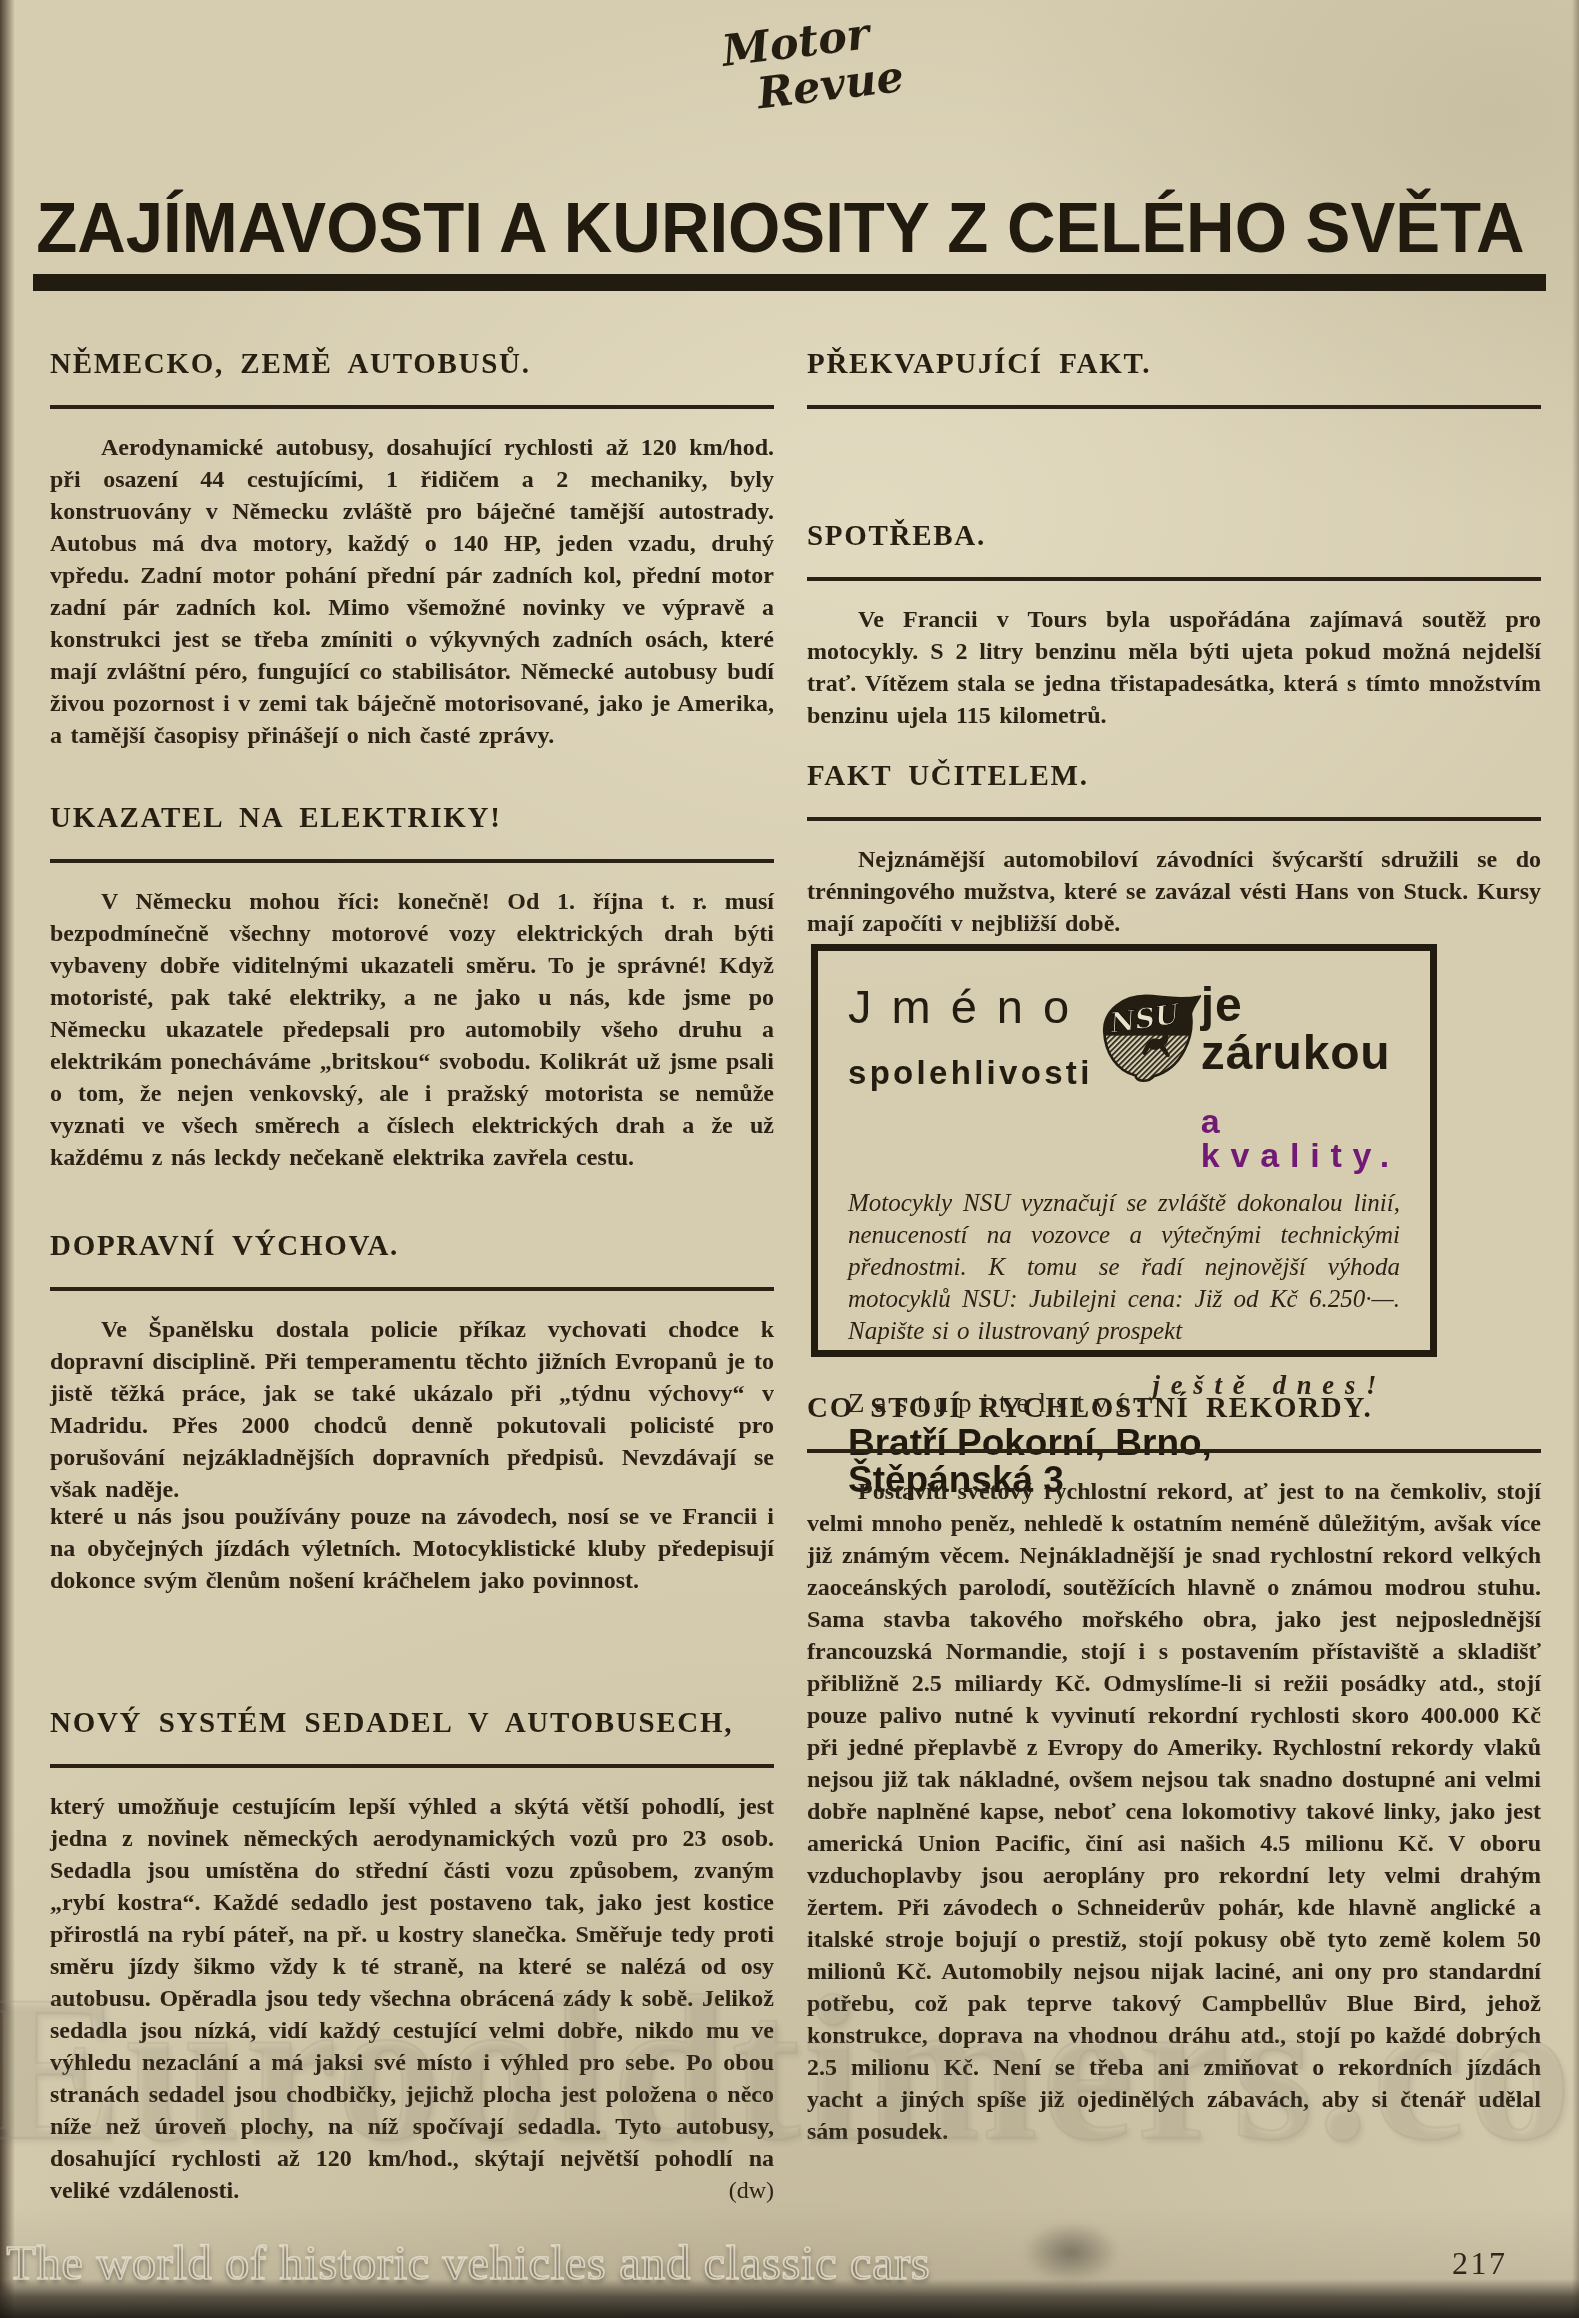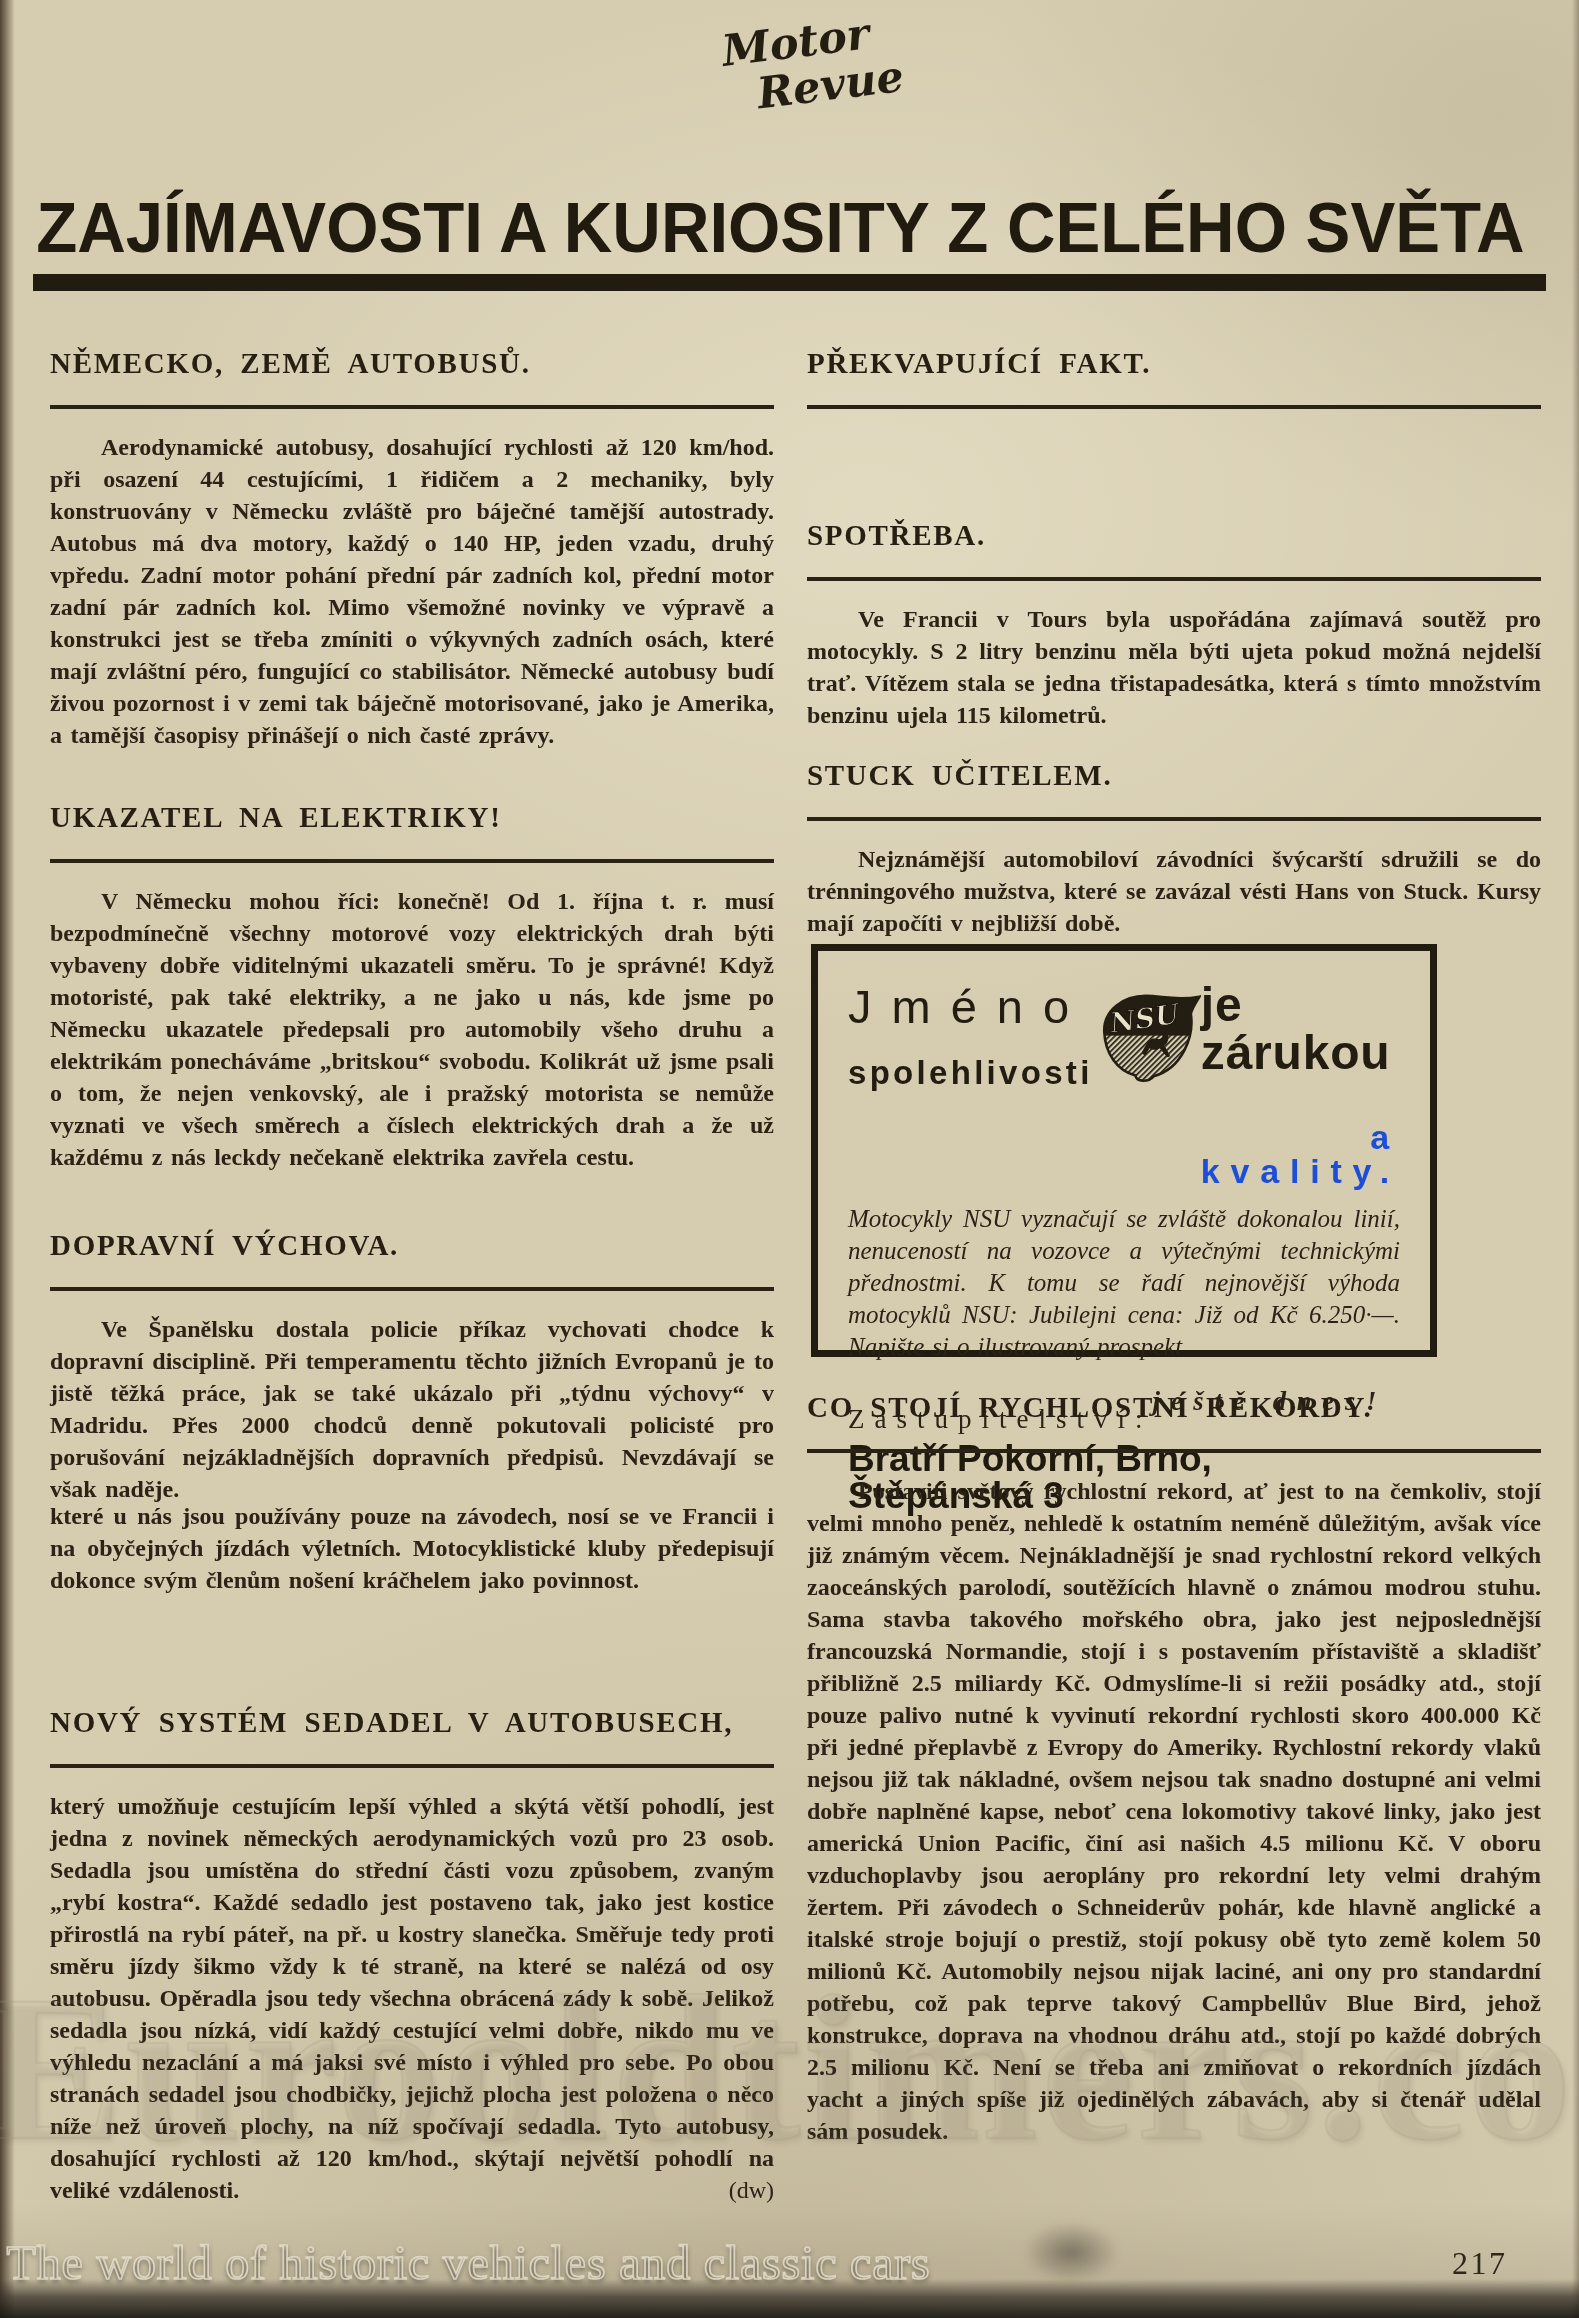--- a/index.html
+++ b/index.html
@@ -34,21 +34,21 @@
          word-spacing:2.5px;color:#2c2316;}
   p.indent{text-indent:51px;}
   .sig{float:right;font-weight:400;}
 
   .ad{position:absolute;left:4px;top:944px;width:626px;height:413px;box-sizing:border-box;
       border:7.5px solid #221b10;padding:15px 30px 0;}
   .ad-row{display:flex;justify-content:space-between;align-items:flex-start;}
   .ad-w1{font:400 47px/1 "Liberation Sans",sans-serif;letter-spacing:20px;margin-top:16.6px;color:#231c10;}
   .ad-w2{font:700 33px/1 "Liberation Sans",sans-serif;letter-spacing:3.3px;margin-top:26.6px;color:#231c10;}
   .ad-w3{font:700 48px/1 "Liberation Sans",sans-serif;letter-spacing:0.8px;margin-top:15px;color:#231c10;}
-  .ad-w4{font:700 34px/1 "Liberation Sans",sans-serif;letter-spacing:10.8px;margin-top:43px;color:#1d4ed8;text-align:right;}
+  .ad-w4{font:700 34px/1 "Liberation Sans",sans-serif;letter-spacing:10.8px;margin-top:27px;color:#701a75;text-align:left;}
   .ad-body{font:italic 400 25px/32px "Liberation Serif",serif;text-align:justify;margin-top:15px;
            word-spacing:1.7px;color:#2c2316;}
   .ad-cta-row{display:flex;justify-content:flex-start;margin-top:21px;}
   .ad-rep-label{font:400 27px/1 "Liberation Serif",serif;letter-spacing:10px;padding-top:18px;color:#2c2316;}
   .ad-cta{font:italic 700 26.6px/1 "Liberation Serif",serif;letter-spacing:10.8px;color:#2c2316;}
   .ad-rep-name{font:700 37px/1 "Liberation Sans",sans-serif;margin-top:6.6px;color:#1f190e;}
 
   .page-number{position:absolute;left:1452px;top:2247px;font:400 32px/1 "Liberation Serif",serif;
                letter-spacing:2.5px;color:#2f2719;}
 
@@ -115,21 +115,21 @@
 
   <div class="col col-right">
     <section style="top:345px">
       <h2 class="sec">PŘEKVAPUJÍCÍ FAKT.</h2>
     </section>
     <section style="top:517px">
       <h2 class="sec">SPOTŘEBA.</h2>
       <p class="body indent">Ve Francii v Tours byla uspořádána zajímavá soutěž pro motocykly. S 2 litry benzinu měla býti ujeta pokud možná nejdelší trať. Vítězem stala se jedna třistapadesátka, která s tímto množstvím benzinu ujela 115 kilometrů.</p>
     </section>
     <section style="top:757px">
-      <h2 class="sec">STUCK UČITELEM.</h2>
+      <h2 class="sec">FAKT UČITELEM.</h2>
       <p class="body indent">Nejznámější automobiloví závodníci švýcarští sdružili se do trénningového mužstva, které se zavázal vésti Hans von Stuck. Kursy mají započíti v nejbližší době.</p>
     </section>
 
     <div class="ad">
       <div class="ad-row">
         <div>
           <div class="ad-w1">Jméno</div>
           <div class="ad-w2">spolehlivosti</div>
         </div>
         <svg width="170" height="141" viewBox="0 0 250 212">

